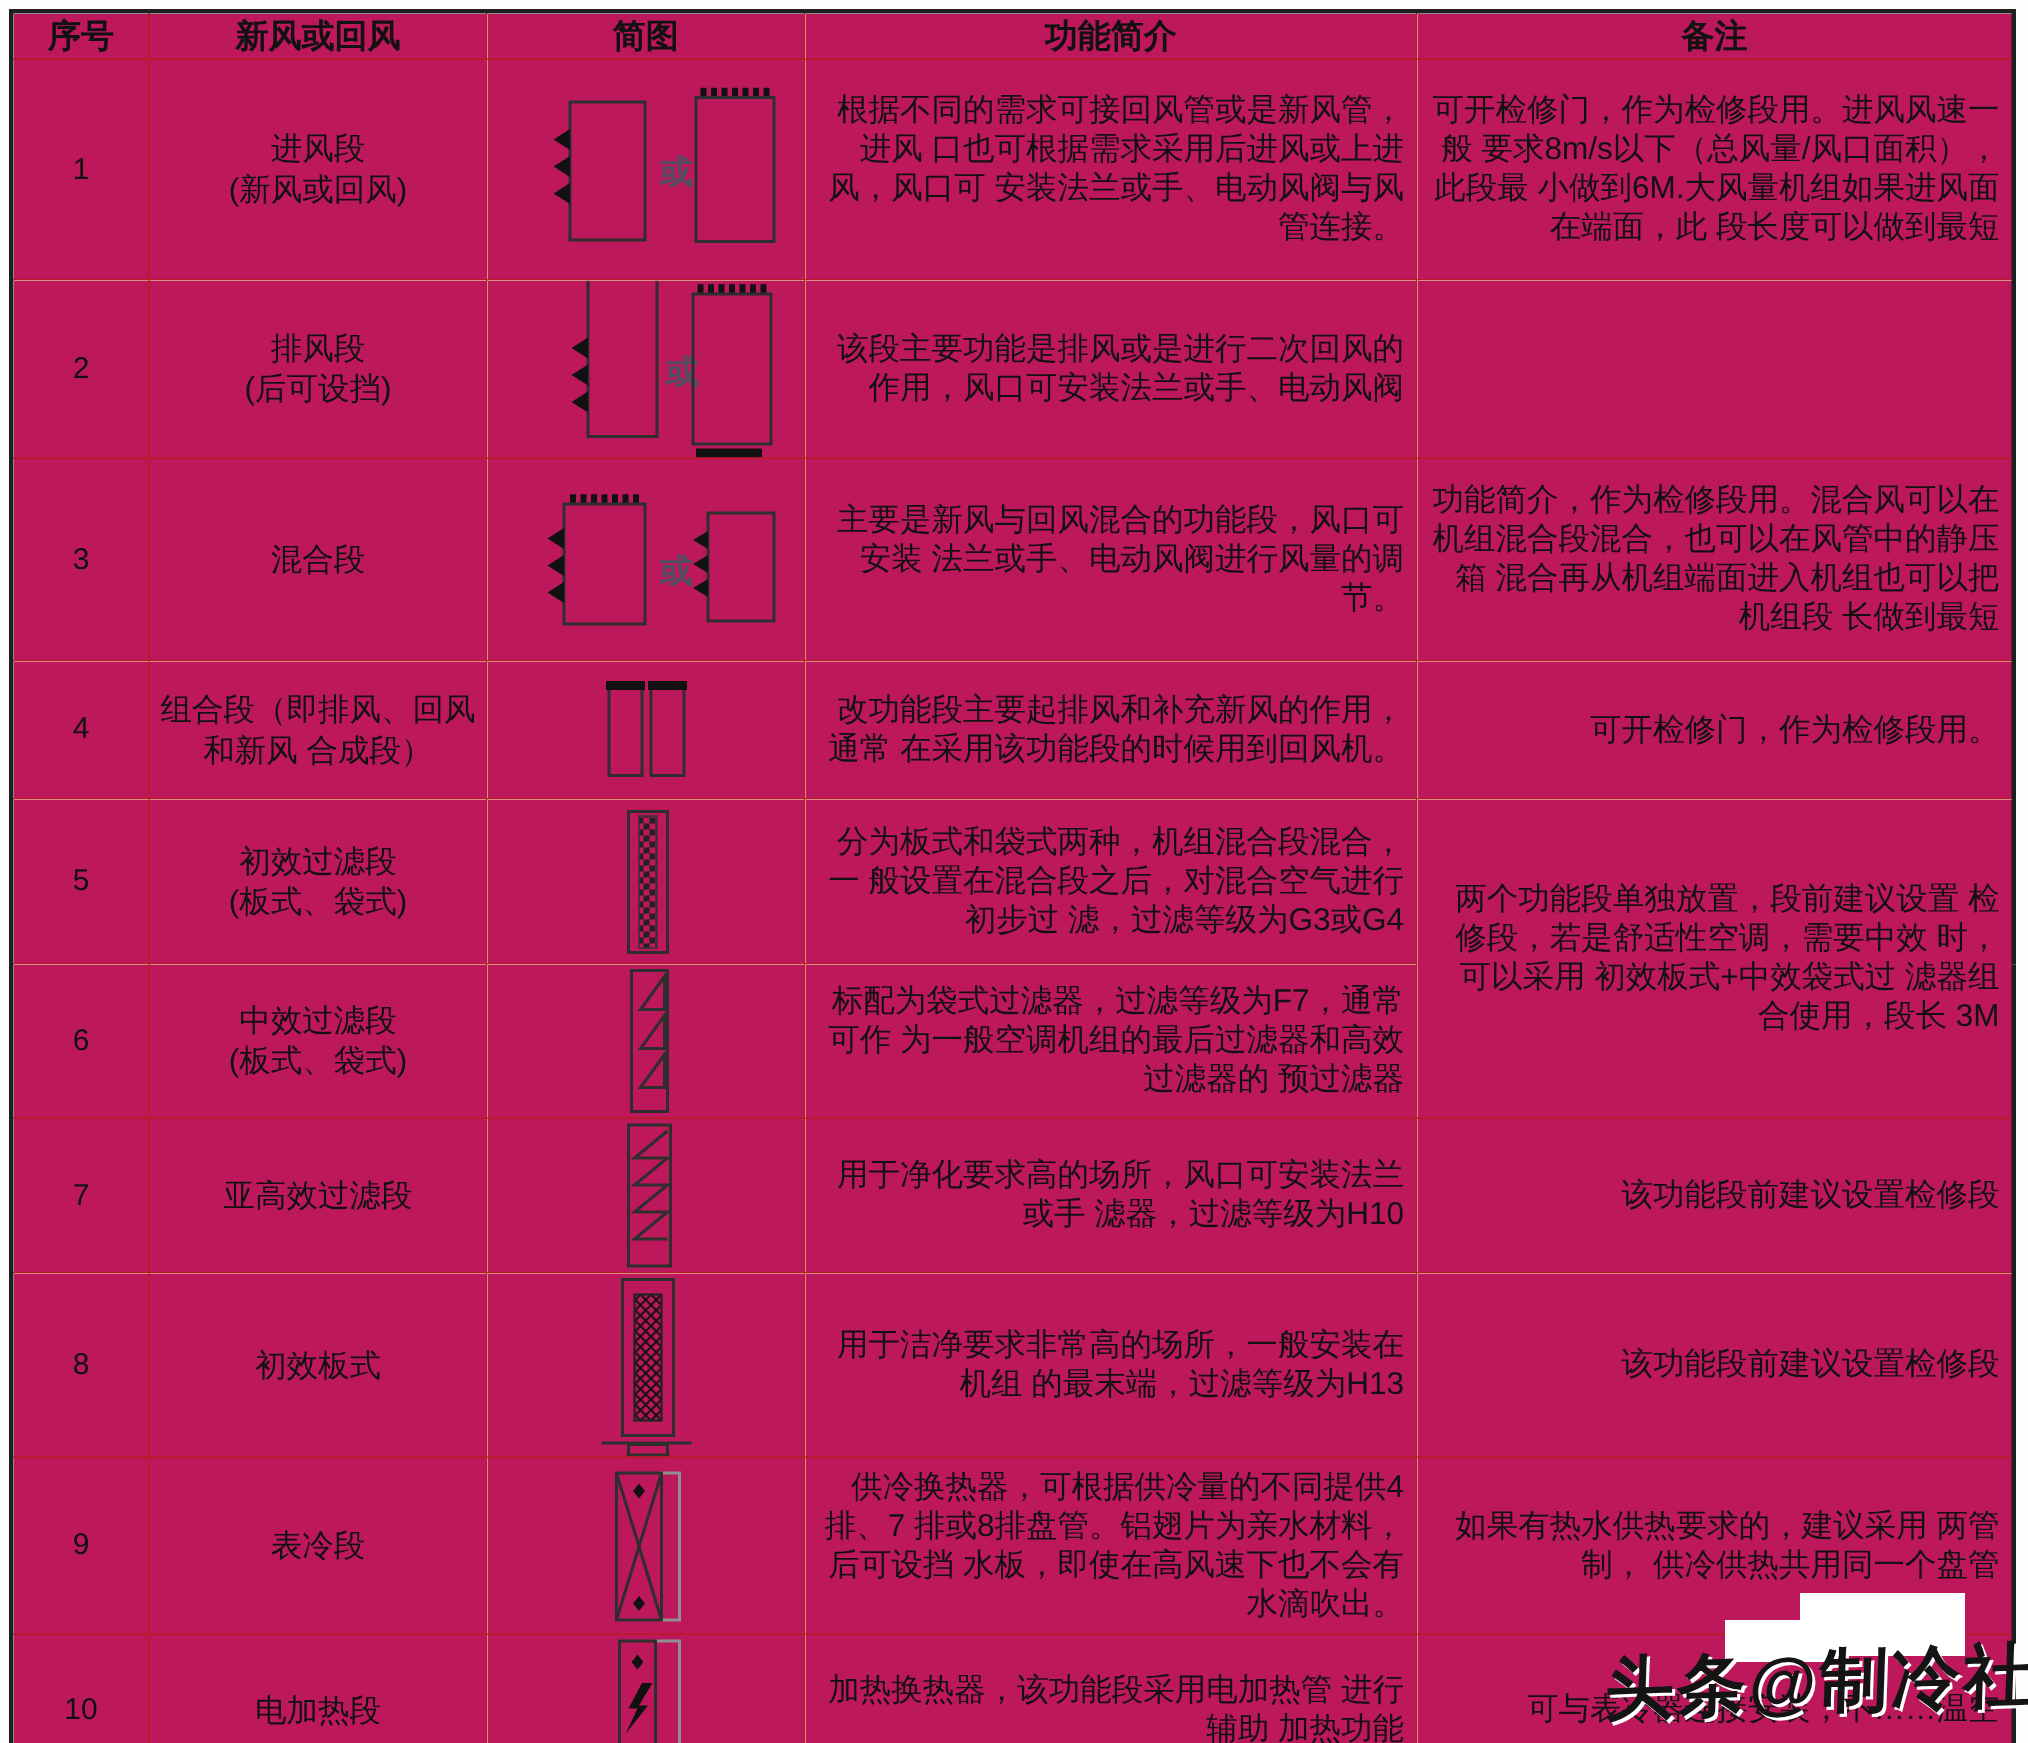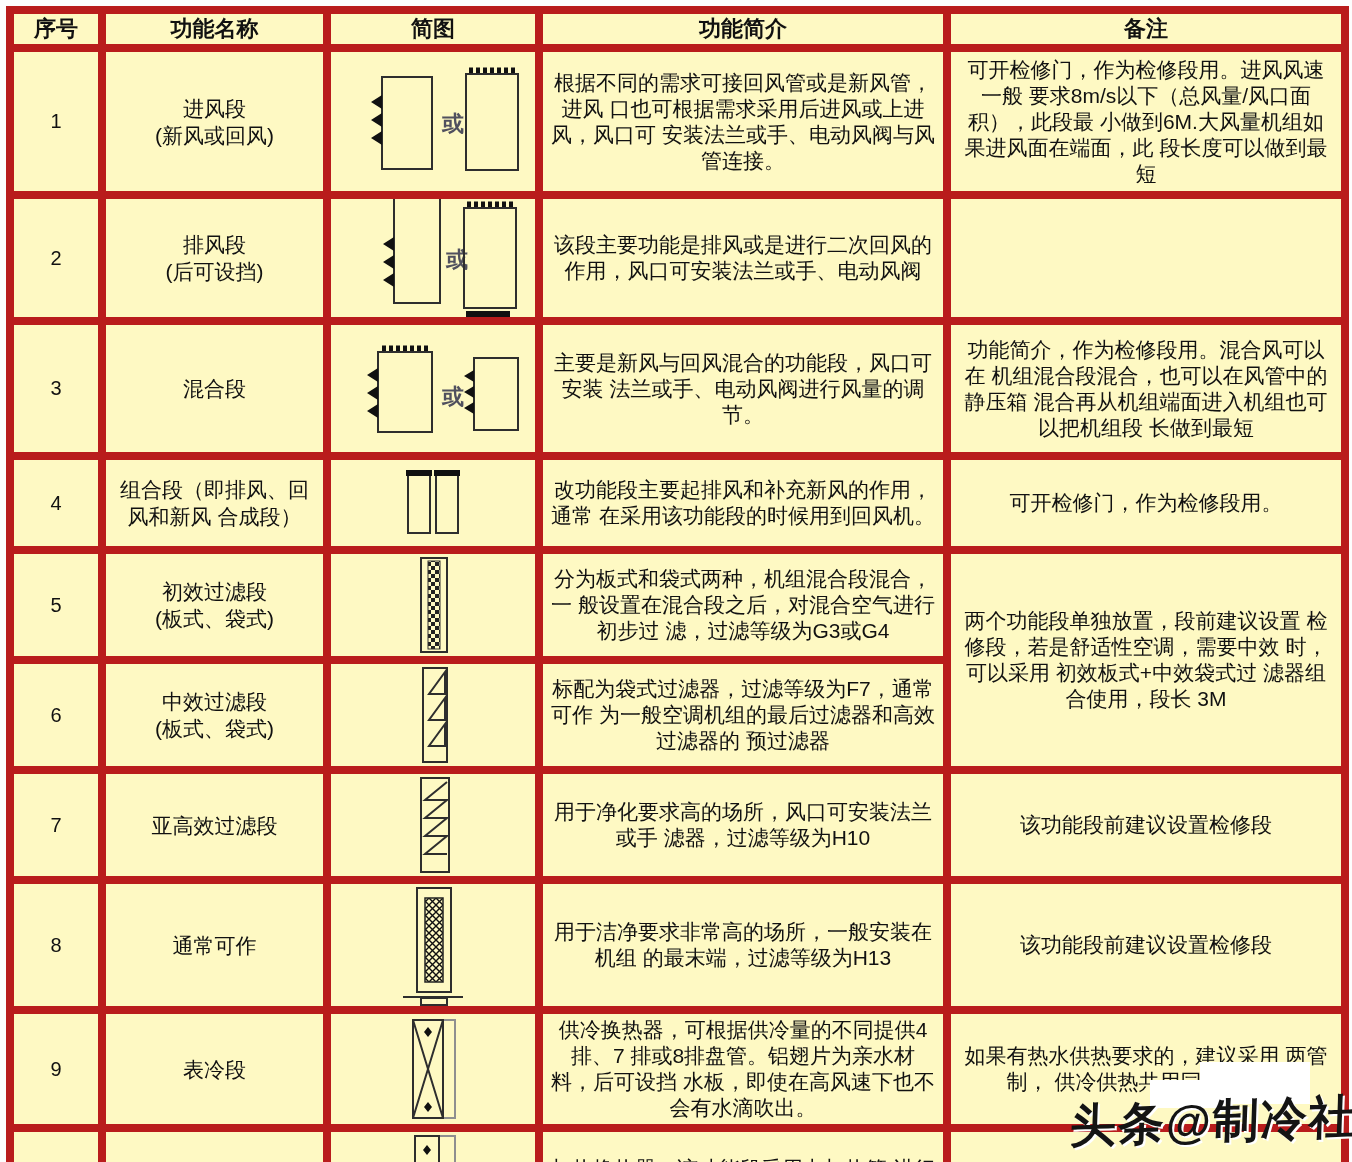--- a/index.html
+++ b/index.html
@@ -9,31 +9,31 @@
     position:relative;overflow:hidden;color:#111;
   }
   .page{position:absolute;inset:0;background:#fdfdfd;}
   table.func{
     border-collapse:collapse;
     position:absolute;left:6px;top:6px;
     table-layout:fixed;
     border:3px solid #1f1f1f;
   }
   td,th{
-    border:8px solid #b91c1c;
-    background:#fef9c3;
+    border:1px solid #b91c1c;
+    background:#be185d;
     vertical-align:middle;
     padding:0;
     overflow:hidden;
   }
   th{font-size:22px;font-weight:bold;text-align:center;}
   td.no{font-size:20px;text-align:center;}
   td.name{font-size:21px;text-align:center;line-height:27px;padding:16px 6px;}
   td.intro,td.remark{
-    font-size:21px;text-align:center;line-height:26px;padding:2px 8px;
+    font-size:21px;text-align:right;line-height:26px;padding:2px 8px;
   }
   td.diag{text-align:center;}
   svg{display:inline-block;vertical-align:middle;}
   .ln{stroke:#2e2e2e;fill:none;stroke-width:2;}
   .lt{stroke:#8f8f8f;fill:none;stroke-width:2;}
   .fl{fill:#111;stroke:none;}
   .comb{stroke:#111;stroke-width:7;stroke-dasharray:4 3;fill:none;}
   .or-txt{font-size:22px;font-weight:bold;fill:#50505e;}
   .patch{position:absolute;background:#ffffff;}
   .watermark{
@@ -53,21 +53,21 @@
     <col style="width:92px">
         <col style="width:225px">
         <col style="width:212px">
     <col style="width:408px">
         <col style="width:398px">
   </colgroup>
 
   <tbody>
         <tr style="height:30px">
     <th>序号</th>
-    <th>功能名称</th>
+    <th>新风或回风</th>
     <th>简图</th>
     <th>功能简介</th>
     <th>备注</th>
   </tr>
 
   <tr style="height:147px">
     <td class="no">1</td>
     <td class="name">
       <div>进风段</div>
       <div>(新风或回风)</div>
@@ -182,21 +182,21 @@
         <rect class="ln" x="18" y="4" width="28" height="94"></rect>
         <path class="ln" d="M44,8 L22,26 H44 L22,44 H44 L22,62 H44 L22,80 H44"></path>
       </svg>
     </td>
     <td class="intro">用于净化要求高的场所，风口可安装法兰或手 滤器，过滤等级为H10</td>
     <td class="remark">该功能段前建议设置检修段</td>
   </tr>
 
   <tr style="height:116px">
     <td class="no">8</td>
-    <td class="name">通常可作</td>
+    <td class="name">初效板式</td>
     <td class="diag">
       <svg width="64" height="122" viewBox="0 0 64 122">
         <defs>
           <pattern id="hatch8" width="7" height="7" patternUnits="userSpaceOnUse">
             <path d="M0,7 L7,0 M0,0 L7,7" stroke="#111" stroke-width="1.4"></path>
           </pattern>
         </defs>
         <rect class="ln" x="16" y="4" width="34" height="104"></rect>
         <rect x="24" y="14" width="18" height="84" fill="url(#hatch8)" stroke="#222" stroke-width="1.5"></rect>
         <line class="ln" x1="2" y1="113" x2="62" y2="113"></line>

